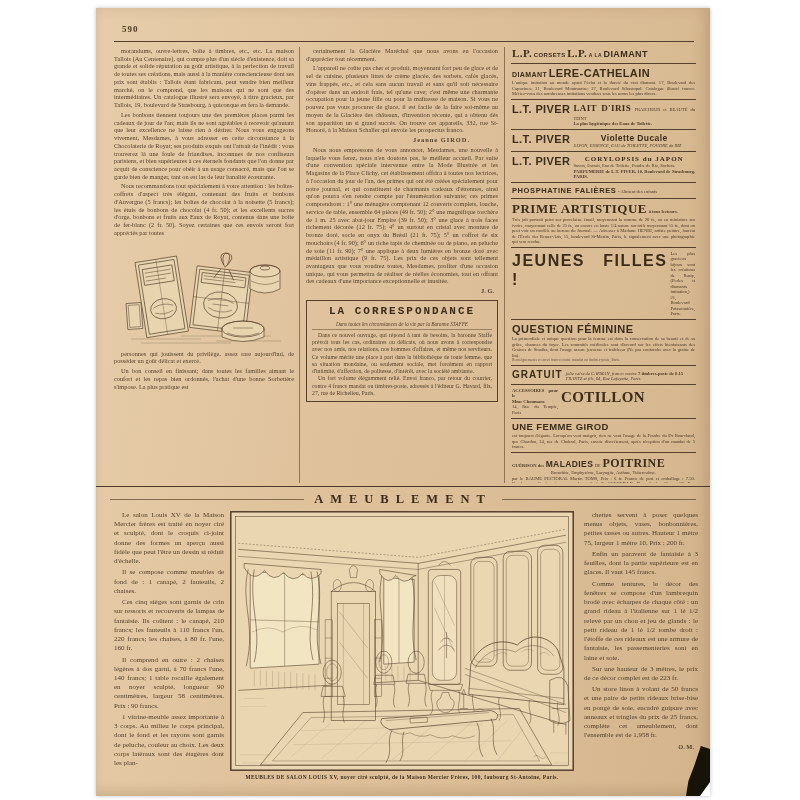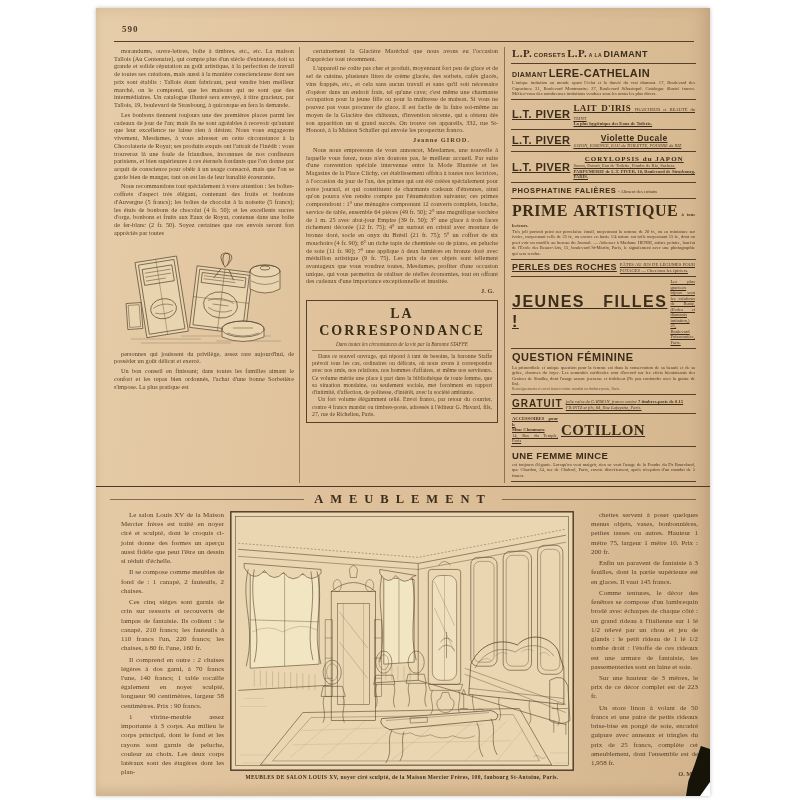--- a/index.html
+++ b/index.html
@@ -20,42 +20,42 @@
   .tcol p{margin:0 0 2px 0;text-indent:7px;}
   .col1{width:180px;padding-right:5px;}
   .col2{width:192px;padding:0 6px;border-left:1px solid rgba(85,65,43,.6);border-right:1px solid rgba(85,65,43,.6);}
   .col3{flex:1;padding-left:6px;}
   .sig{text-align:right;padding-right:28px;font-size:6.4px;letter-spacing:1px;font-weight:bold;text-indent:0;}
   .sig2{text-align:right;padding-right:4px;font-size:6.4px;font-weight:bold;text-indent:0;}
   
   .chocofig{margin:4px auto 3px auto;display:block;}
   
   .corr{border:1px solid #55412b;margin-top:5px;padding:4px 5px 4px 5px;}
-  .corr-title{text-align:center;font-family:Liberation Serif, serif;font-weight:bold;
-              font-size:14px;letter-spacing:2px;color:#3c2d1b;margin-bottom:2px;}
+  .corr-title{text-align:center;font-family:Liberation Mono, monospace;font-weight:bold;
+              font-size:11px;letter-spacing:2px;color:#3c2d1b;margin-bottom:2px;}
   .corr-sub{text-align:center;font-size:5.2px;font-style:italic;border-bottom:0.5px solid rgba(85,65,43,.5);
             padding-bottom:2px;margin-bottom:2px;}
   .corr p{margin:0;text-indent:6px;font-size:5.8px;line-height:1.25;text-align:justify;}
   
   .ad{border-top:1px solid #55412b;padding:2.5px 1px;color:#3c2d1b;overflow:hidden;}
   .ad:first-child{border-top:none;padding-top:0;}
   .nowrap{white-space:nowrap;}
   .adbig{font-weight:bold;letter-spacing:.4px;}
   .sans{font-family:"Liberation Sans","DejaVu Sans",sans-serif;}
   .fine{font-size:4.6px;line-height:1.2;text-align:justify;color:#4c3a26;font-weight:normal;letter-spacing:0;}
-  .adrow{display:flex;align-items:center;gap:3px;text-decoration:underline;}
+  .adrow{display:flex;gap:3px;}
   
   .sec-rule{position:absolute;top:478px;left:0;right:0;border-top:1.4px solid #4c3a26;}
   .sec-title-row{position:absolute;top:484px;left:14px;right:14px;display:flex;align-items:center;gap:10px;text-align:center;}
   .sec-title-row .ln{flex:1;border-top:1px solid rgba(76,58,38,.65);}
   .sec-title{font-size:12.5px;letter-spacing:7px;color:#3c2d1b;font-weight:bold;}
   
   .bottom{position:absolute;top:503px;left:14px;right:12px;bottom:6px;display:flex;gap:6px;}
   .bcol{font-size:7px;line-height:1.32;text-align:justify;color:#53402b;overflow:hidden;}
-  .bcol p{margin:0 0 2px 11px;text-indent:8px;}
+  .bcol p{margin:0 0 2px 4px;text-indent:8px;}
   .bleft{width:114px;}
   .bright{width:118px;}
   .bmid{flex:1;}
   .caption{margin-top:3px;text-align:center;font-size:5.4px;font-weight:bold;letter-spacing:.4px;color:#3c2d1b;}
   
   .corner-blob{position:absolute;right:0;bottom:0;width:24px;height:50px;background:#181309;
                clip-path:polygon(62% 0,100% 6%,100% 100%,0 100%,10% 70%,34% 40%);}
   .corner-white{position:absolute;right:0;bottom:0;width:10px;height:14px;background:#fff;
                 clip-path:polygon(100% 0,100% 100%,0 100%);}
   svg{display:block;}
@@ -182,29 +182,25 @@
             <div class="fine" style="font-weight:bold">PARFUMERIE de L.T. PIVER, 10, Boulevard de Strasbourg, PARIS.</div>
           </span>
         </div>
 
         <div class="ad nowrap">
           <span class="adbig sans" style="font-size:7.5px;letter-spacing:.6px">PHOSPHATINE FALIÈRES</span>
           <span class="fine" style="display:inline">- Aliment des enfants</span>
         </div>
 
         <div class="ad">
-          <span class="adbig" style="font-size:16px;letter-spacing:.5px">PRIME ARTISTIQUE</span>
+          <span class="adbig" style="font-size:13px;letter-spacing:.5px">PRIME ARTISTIQUE</span>
           <span class="fine" style="display:inline;font-weight:bold">à tous lecteurs.</span>
           <div class="fine">Très joli portrait peint sur porcelaine émail, moyennant la somme de 20 fr., ou en miniature sur ivoire, moyennant celle de 25 fr., ou encore en buste 1/4 nature sur toile moyennant 15 fr., dont on peut voir un modèle au bureau du Journal. — Adresser à Madame HENRI, artiste peintre, lauréat de l'École des Beaux-Arts, 15, boulevard St-Martin, Paris, le signalement avec une photographie qui sera rendue.</div>
         </div>
 
-        <div class="ad adrow">
-          <span class="adbig sans" style="font-size:9px">PERLES DES ROCHES</span>
-          <span class="fine" style="flex:1">PÂTES AU JUS DE LÉGUMES POUR POTAGES — Chez tous les épiciers.</span>
-        </div>
 
         <div class="ad adrow">
           <span class="adbig sans" style="font-size:16px;letter-spacing:1.5px">JEUNES FILLES !</span>
           <span class="fine" style="flex:1">Les plus gracieux bijoux sont les créations de Rusty, (Perles et diamants imitation,) 21, Boulevard Poissonnière, Paris.</span>
         </div>
 
         <div class="ad">
           <span class="adbig sans" style="font-size:11px;letter-spacing:.5px">QUESTION FÉMININE</span>
           <div class="fine">La primordiale et unique question pour la femme est dans la conservation de sa beauté et de sa grâce, charmes du foyer. Les sommités médicales sont d'accord sur les effets bienfaisants des Graines de Sinalba, dont l'usage assure jeunesse et fraîcheur (Ne pas confondre avec la graine de lin).</div>
           <div class="fine" style="font-size:3.8px;opacity:.8">Renseignements et envoi franco contre mandat ou timbres-poste, Paris.</div>
@@ -222,21 +218,21 @@
         <div class="ad adrow">
           <span style="width:46px">
             <div class="fine" style="font-weight:bold">ACCESSOIRES pour le</div>
             <div class="fine" style="font-weight:bold">Mme Choumara</div>
             <div class="fine">14, Rue du Temple, Paris</div>
           </span>
           <span class="adbig" style="font-size:15px;flex:1">COTILLON</span>
         </div>
 
         <div class="ad">
-          <span class="adbig sans" style="font-size:9.5px">UNE FEMME MINCE</span>
+          <span class="adbig sans" style="font-size:9.5px">UNE FEMME GIROD</span>
           <div class="fine">est toujours élégante. Lorsqu'on veut maigrir, rien ne vaut l'usage de la Poudre du Dr Bourcland, que Chardon, 24, rue de Chabrol, Paris, envoie discrètement, après réception d'un mandat de 5 francs.</div>
         </div>
 
         <div class="ad">
           <div class="nowrap">
             <span class="fine" style="display:inline;font-weight:bold">GUÉRISON des</span>
             <span class="adbig sans" style="font-size:8.5px">MALADIES</span>
             <span class="fine" style="display:inline">DE</span>
             <span class="adbig" style="font-size:12px">POITRINE</span>
           </div>

